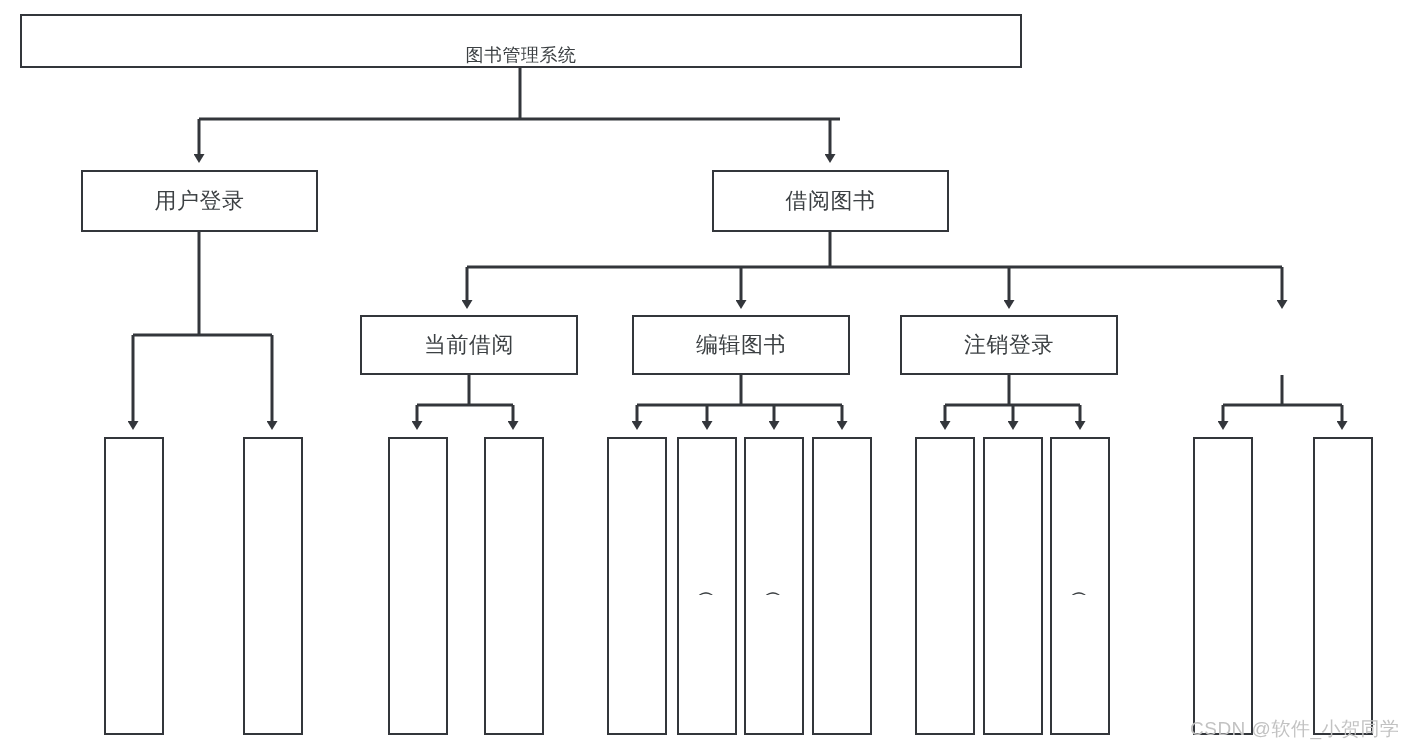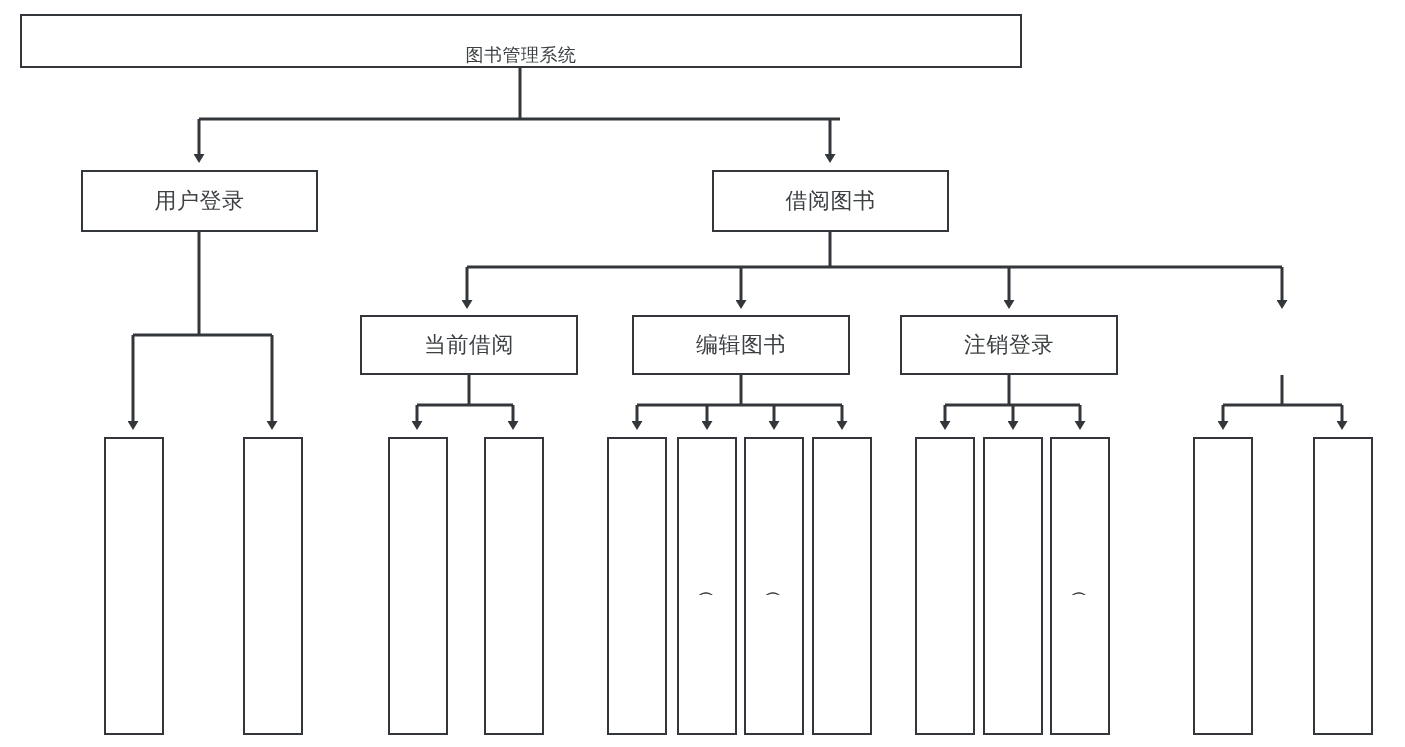--- a/index.html
+++ b/index.html
@@ -188,14 +188,15 @@
     <span class="label">确认归还（管理员）</span>
   </div>
 
   <div class="node vert" style="left:1193px; top:437px; width:60px; height:298px;">
     <span class="label">新增借阅记录</span>
   </div>
   <div class="node vert" style="left:1313px; top:437px; width:60px; height:298px;">
     <span class="label">查询借阅记录</span>
   </div>
 
+  <div class="watermark" style="left:1190px; top:716px;">CSDN @软件_小贺同学</div>
 
 </div>
 
 </body></html>

